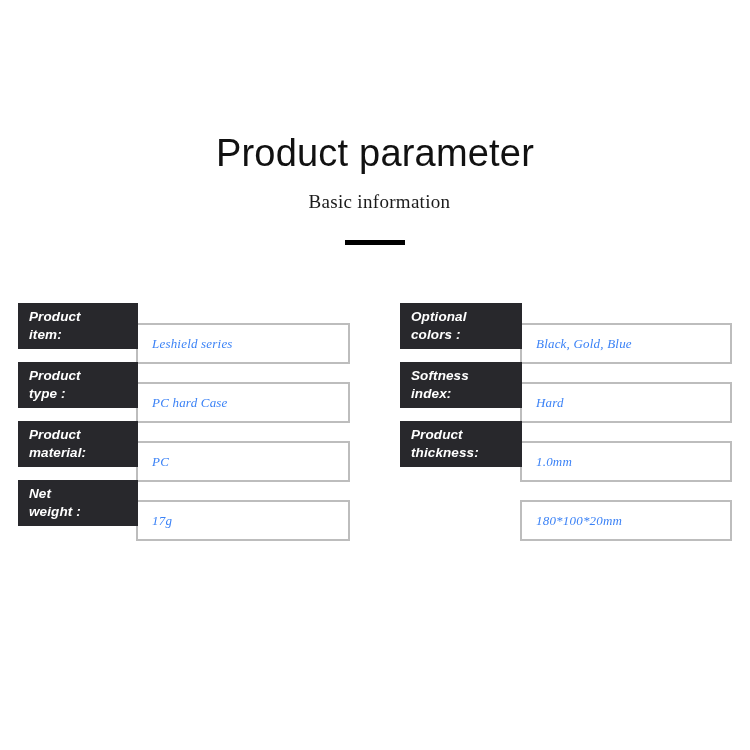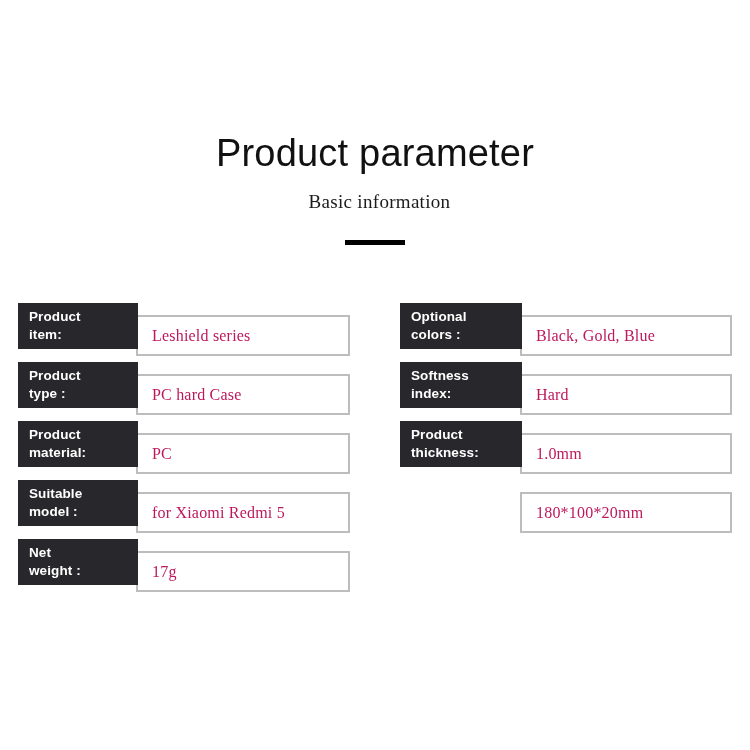--- a/index.html
+++ b/index.html
@@ -65,49 +65,50 @@
     background: #000000;
   }
 
   
   .spec-grid {
     position: absolute;
     left: 0;
     top: 0;
     width: 750px;
     height: 750px;
+    font-style: italic;
   }
   .spec-col {
     position: absolute;
     top: 303px;
   }
   .spec-col.left  { left: 18px;  width: 332px; }
   .spec-col.right { left: 400px; width: 332px; }
 
   .spec-row {
     position: relative;
     height: 46px;
     margin-bottom: 13px;
   }
 
   .spec-value {
     position: absolute;
     left: 118px;
-    top: 12px;
+    top: 20px;
     right: 0;
     height: 41px;
     box-sizing: border-box;
     background: #ffffff;
     border: 2px solid #bdbdbd;
     display: flex;
     align-items: center;
     padding-left: 14px;
     font-family: "Liberation Serif", serif;
-    font-size: 16px;
-    color: #be185d;
+    font-size: 13px;
+    color: #3b82f6;
     letter-spacing: 0.2px;
     white-space: nowrap;
     overflow: hidden;
   }
   .spec-col.right .spec-value {
     left: 120px;
   }
 
   .spec-label {
     position: absolute;
@@ -158,25 +159,20 @@
 type :</div>
         <div class="spec-value">PC hard Case</div>
       </div>
 
       <div class="spec-row">
         <div class="spec-label">Product
 material:</div>
         <div class="spec-value">PC</div>
       </div>
 
-      <div class="spec-row">
-        <div class="spec-label">Suitable
-model :</div>
-        <div class="spec-value">for Xiaomi Redmi 5</div>
-      </div>
 
       <div class="spec-row">
         <div class="spec-label">Net
 weight :</div>
         <div class="spec-value">17g</div>
       </div>
 
     </div>
 
     <div class="spec-col right">

